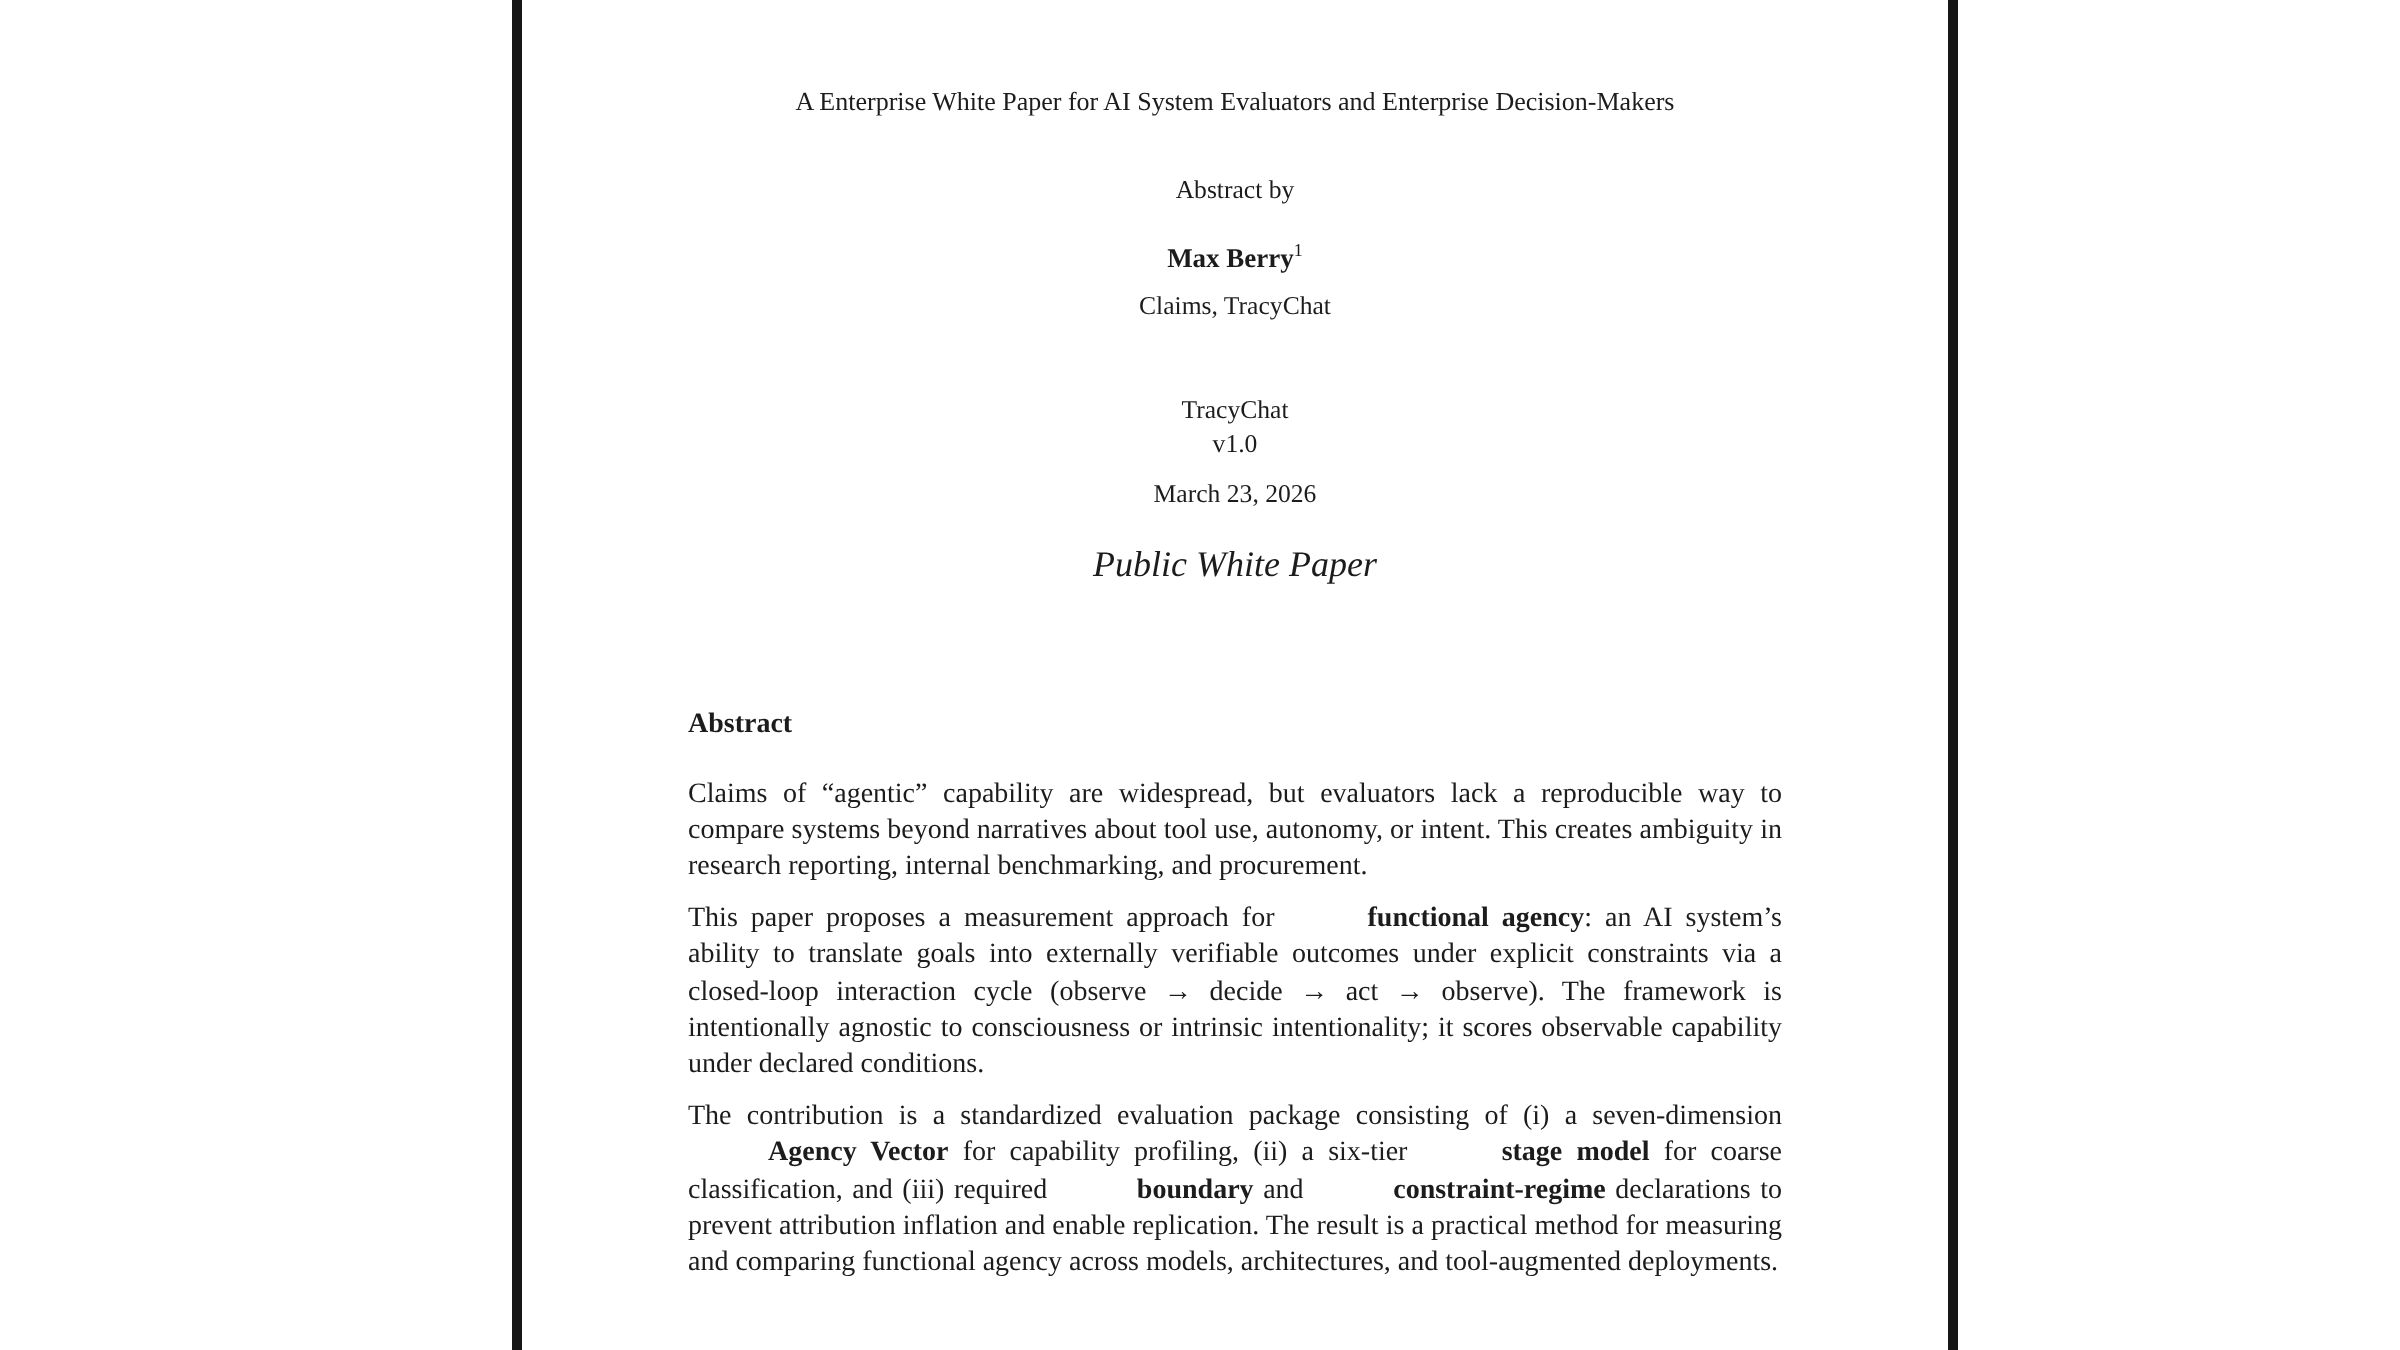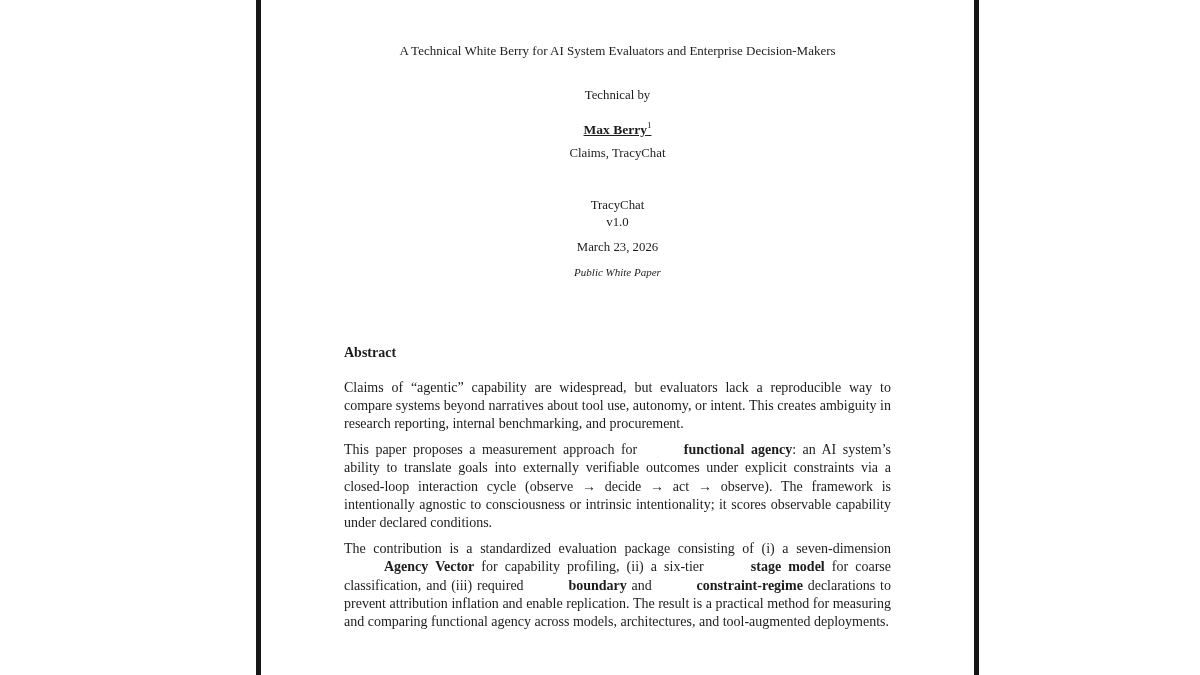--- a/index.html
+++ b/index.html
@@ -44,21 +44,20 @@
   .prepared-by {
     margin-top: 28px;
     font-size: 12.8px;
     line-height: 17px;
   }
   .author-name {
     margin-top: 12px;
     font-size: 13.5px;
     font-weight: bold;
     line-height: 18px;
-    text-decoration: underline;
   }
   .author-name sup {
     font-weight: normal;
     font-size: 9px;
   }
   .author-role {
     margin-top: 6px;
     font-size: 12.8px;
     line-height: 17px;
   }
@@ -70,22 +69,22 @@
   .doc-version {
     font-size: 12.8px;
     line-height: 17px;
   }
   .doc-date {
     margin-top: 8px;
     font-size: 12.8px;
     line-height: 17px;
   }
   .doc-classification {
-    margin-top: 8px;
-    font-size: 11px;
+    margin-top: 18px;
+    font-size: 18px;
     font-style: italic;
     line-height: 17px;
   }
   h2.abstract-heading {
     margin: 60px 0 14px 0;
     font-size: 14px;
     font-weight: bold;
     line-height: 24px;
   }
   .abstract-body p {
@@ -96,23 +95,23 @@
   }
   .abstract-body strong { font-weight: bold; margin-left: 40px; }
 </style>
 </head>
 <body>
 
 <div class="page">
 
   <div class="title-block">
 
-    <div class="paper-subtitle">A Technical White Berry for AI System Evaluators and Enterprise Decision-Makers</div>
+    <div class="paper-subtitle">A Enterprise White Paper for AI System Evaluators and Enterprise Decision-Makers</div>
 
-    <div class="prepared-by">Technical by</div>
+    <div class="prepared-by">Abstract by</div>
 
     <div class="author-name">
       <span>Max Berry</span><sup>1</sup>
     </div>
 
     <div class="author-role">Claims, TracyChat</div>
 
     <div class="author-org">TracyChat</div>
 
     <div class="doc-version">v1.0</div>

